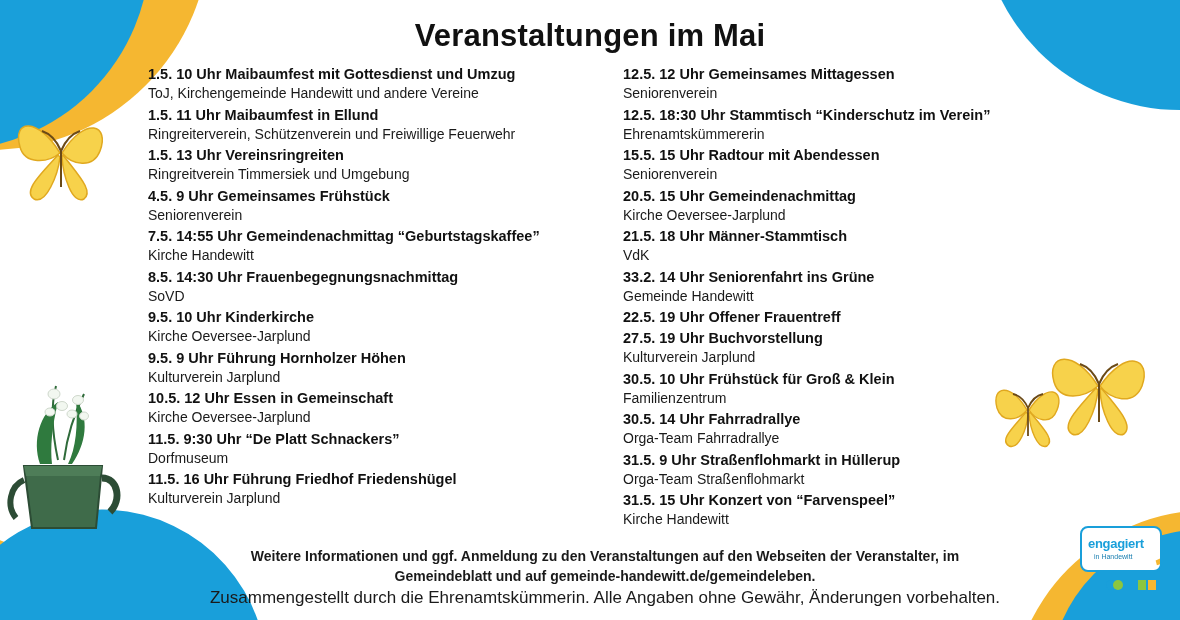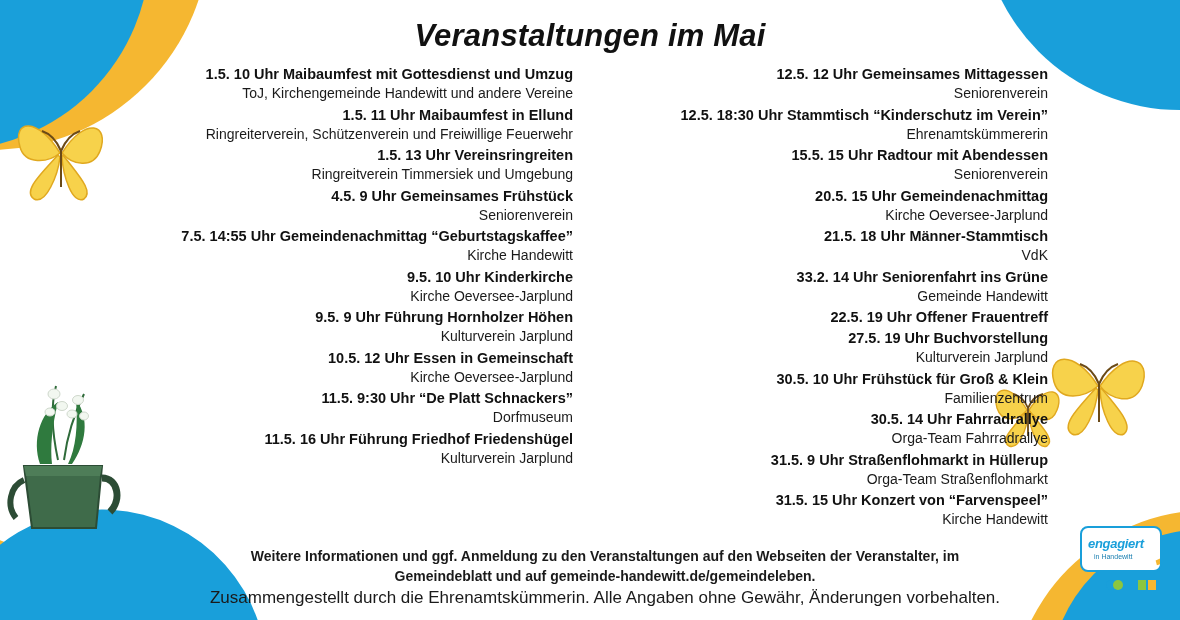--- a/index.html
+++ b/index.html
@@ -61,32 +61,30 @@
 
   
   .title {
     position:absolute;
     top: 18px; left:0; width:100%;
     text-align:center;
     font-size: 31px;
     font-weight: bold;
     letter-spacing: .2px;
     color:#111;
-    font-style:italic;
   }
 
   
   .columns {
     position:absolute;
     top: 64px;
     left: 148px;
     width: 900px;
     display:flex;
     gap: 50px;
-    text-align: right;
   }
   .col { width: 430px; }
 
   .event { margin-bottom: 1px; }
   .event .head {
     font-weight: bold;
     font-size: 14.5px;
     line-height: 20px;
     color:#111;
   }
@@ -125,21 +123,20 @@
     border: 2px solid #199fda;
     border-radius: 8px;
     background:#fff;
     overflow:hidden;
   }
   .logo .lg-text {
     position:absolute;
     left: 6px; top: 8px;
     font-size: 13px;
     font-weight: bold;
-    font-style: italic;
     color:#199fda;
     letter-spacing: -.3px;
   }
   .logo .lg-sub {
     position:absolute;
     left: 12px; top: 25px;
     font-size: 7px;
     color:#1a7fb0;
   }
   .logo .lg-swoosh {
@@ -266,20 +263,24 @@
         <div class="head">1.5. 13 Uhr Vereinsringreiten</div>
         <div class="org">Ringreitverein Timmersiek und Umgebung</div>
       </div>
     <div class="event">
         <div class="head">4.5. 9 Uhr Gemeinsames Frühstück</div>
         <div class="org">Seniorenverein</div>
       </div>
     <div class="event">
         <div class="head">7.5. 14:55 Uhr Gemeindenachmittag “Geburtstagskaffee”</div>
         <div class="org">Kirche Handewitt</div>
+      </div>
+    <div class="event">
+        <div class="head">8.5. 14:30 Uhr Frauenbegegnungsnachmittag</div>
+        <div class="org">SoVD</div>
       </div>
     <div class="event">
         <div class="head">9.5. 10 Uhr Kinderkirche</div>
         <div class="org">Kirche Oeversee-Jarplund</div>
       </div>
     <div class="event">
         <div class="head">9.5. 9 Uhr Führung Hornholzer Höhen</div>
         <div class="org">Kulturverein Jarplund</div>
       </div>
     <div class="event">

